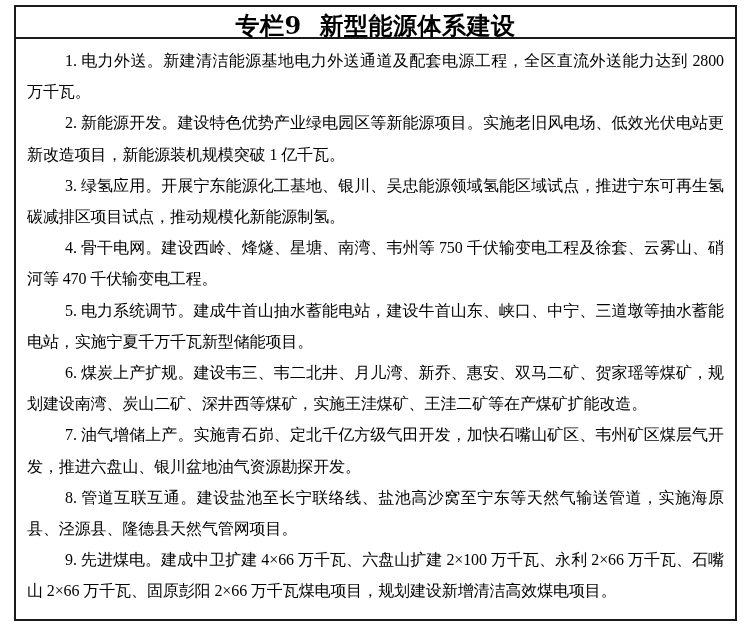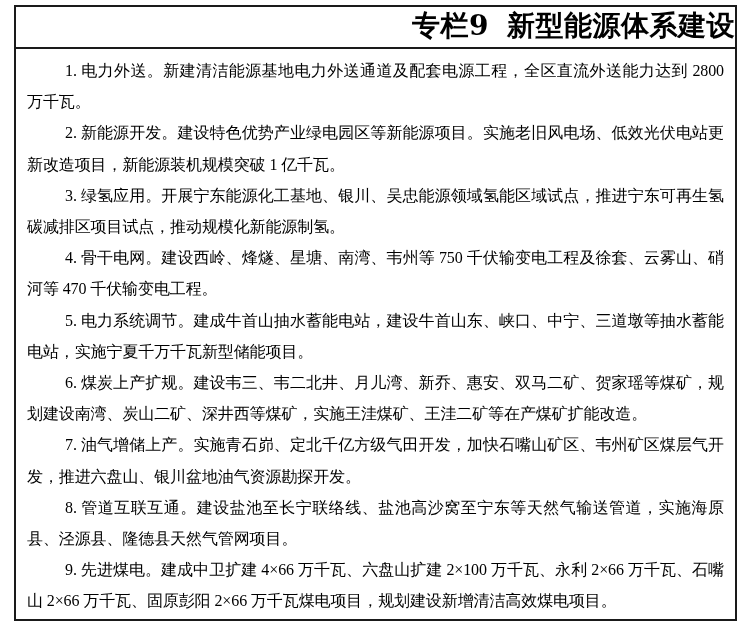--- a/index.html
+++ b/index.html
@@ -31,25 +31,25 @@
     width: 723px;
     height: 616px;
     box-sizing: border-box;
     border: 2px solid #1a1a1a;
     background: #ffffff;
   }
 
   
   .callout-title {
     box-sizing: border-box;
-    height: 42px;
+    height: 32px;
     line-height: 38px;
     border-bottom: 2px solid #1a1a1a;
-    text-align: right;
-    font-size: 28px;
+    text-align: center;
+    font-size: 24px;
     font-weight: bold;
     letter-spacing: 0.5px;
     font-family: "DejaVu Serif", "Liberation Serif", serif;
     white-space: nowrap;
   }
   .callout-title .title-num {
     font-family: "DejaVu Serif", "Liberation Serif", serif;
     font-weight: bold;
   }
   .callout-title .title-gap {

